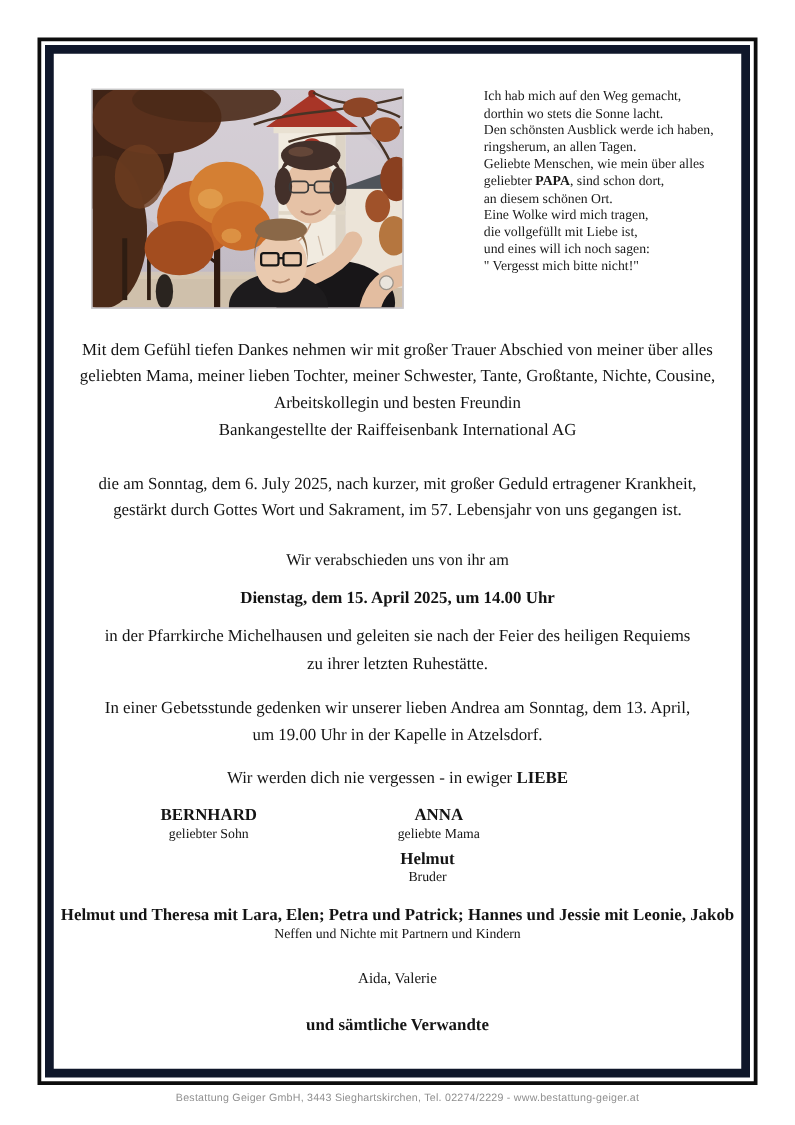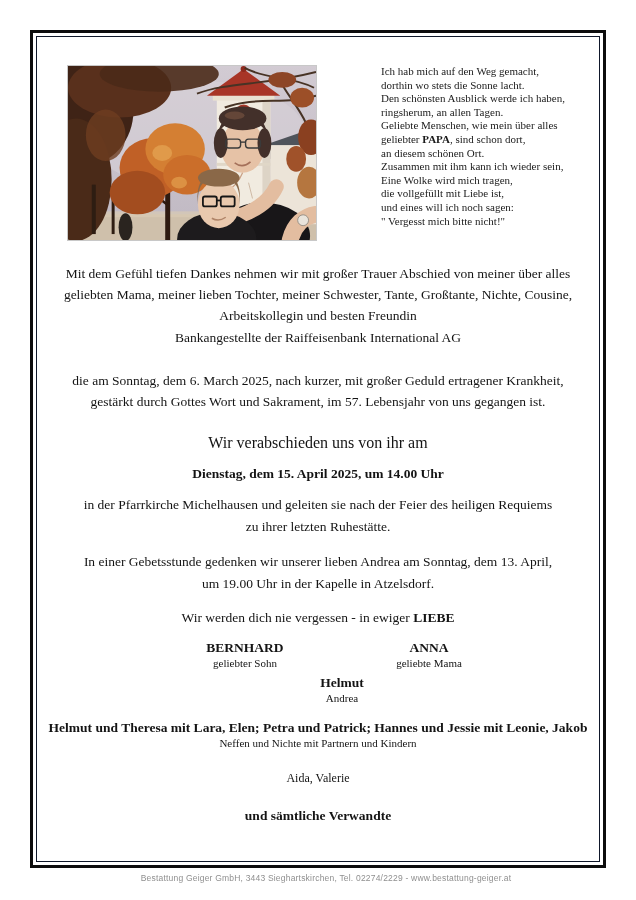--- a/index.html
+++ b/index.html
@@ -13,21 +13,21 @@
   .card {
     position: absolute;
     left: 30px; top: 30px;
     width: 576px; height: 838px;
     border: 3px solid #0d0d0d;
     background: #ffffff;
   }
   .card-inner {
     position: absolute;
     inset: 3px;
-    border: 1px solid #0f172a;
+    border: 7px solid #0f172a;
   }
   .content {
     position: absolute;
     inset: 1px;
     padding-top: 27px;
     text-align: center;
   }
   .top-row {
     display: flex;
     align-items: flex-start;
@@ -72,39 +72,38 @@
     margin-top: 3px;
     font-size: 13.5px;
     font-weight: normal;
   }
   .notice {
     margin: 24px auto 0;
     width: 520px;
     font-size: 13.5px;
     line-height: 1.6;
   }
-  .farewell-intro { margin-top: 21px; font-size: 16px; }
+  .farewell-intro { margin-top: 21px; font-size: 13px; }
   .farewell-datetime { margin-top: 14px; font-size: 13.5px; font-weight: bold; }
   .farewell-location {
     margin: 12px auto 0;
     width: 470px;
     font-size: 13.5px;
     line-height: 1.6;
   }
   .prayer {
     margin: 14px auto 0;
     width: 470px;
     font-size: 13.5px;
     line-height: 1.6;
   }
   .remembrance { margin-top: 16px; font-size: 13.5px; text-align: center; }
   .mourner-pair {
     margin-top: 14px;
     display: flex;
-    justify-content: center;
     gap: 14px;
     padding-left: 38px;
   }
   .mourner-col { width: 170px; }
   .mourner-name { font-size: 13.5px; font-weight: bold; }
   .mourner-relation { font-size: 11px; line-height: 1.3; }
   .mourner-center { margin-top: 4px; margin-left: 48px; }
   .relatives-line { margin-top: 15px; font-size: 13.5px; font-weight: bold; }
   .friends-line { margin-top: 21px; font-size: 12px; font-weight: normal; }
   .all-relatives { margin-top: 22px; font-size: 13.5px; font-weight: bold; }
@@ -224,33 +223,32 @@
         </div>
 
         <div class="poem">
           <div>Ich hab mich auf den Weg gemacht,</div>
           <div>dorthin wo stets die Sonne lacht.</div>
           <div>Den schönsten Ausblick werde ich haben,</div>
           <div>ringsherum, an allen Tagen.</div>
           <div>Geliebte Menschen, wie mein über alles</div>
           <div><span>geliebter </span><b>PAPA</b><span>, sind schon dort,</span></div>
           <div>an diesem schönen Ort.</div>
-          <div>Zusammen mit ihm kann ich wieder sein,</div>
           <div>Eine Wolke wird mich tragen,</div>
           <div>die vollgefüllt mit Liebe ist,</div>
           <div>und eines will ich noch sagen:</div>
           <div>" Vergesst mich bitte nicht!"</div>
         </div>
       </div>
 
       <p class="intro">Mit dem Gefühl tiefen Dankes nehmen wir mit großer Trauer Abschied von meiner über alles geliebten Mama, meiner lieben Tochter, meiner Schwester, Tante, Großtante, Nichte, Cousine, Arbeitskollegin und besten Freundin</p>
 
       <div class="deceased-title">Bankangestellte der Raiffeisenbank International AG</div>
 
-      <p class="notice">die am Sonntag, dem 6. March 2025, nach kurzer, mit großer Geduld ertragener Krankheit, gestärkt durch Gottes Wort und Sakrament, im 57. Lebensjahr von uns gegangen ist.</p>
+      <p class="notice">die am Sonntag, dem 6. July 2025, nach kurzer, mit großer Geduld ertragener Krankheit, gestärkt durch Gottes Wort und Sakrament, im 57. Lebensjahr von uns gegangen ist.</p>
 
       <div class="farewell-intro">Wir verabschieden uns von ihr am</div>
       <div class="farewell-datetime">Dienstag, dem 15. April 2025, um 14.00 Uhr</div>
       <p class="farewell-location">in der Pfarrkirche Michelhausen und geleiten sie nach der Feier des heiligen Requiems zu ihrer letzten Ruhestätte.</p>
 
       <p class="prayer">In einer Gebetsstunde gedenken wir unserer lieben Andrea am Sonntag, dem 13. April, um 19.00 Uhr in der Kapelle in Atzelsdorf.</p>
 
       <div class="remembrance"><span>Wir werden dich nie vergessen - in ewiger </span><b>LIEBE</b></div>
 
       <div class="mourner-pair">
@@ -259,21 +257,21 @@
           <div class="mourner-relation">geliebter Sohn</div>
         </div>
         <div class="mourner-col">
           <div class="mourner-name">ANNA</div>
           <div class="mourner-relation">geliebte Mama</div>
         </div>
       </div>
 
       <div class="mourner-center">
         <div class="mourner-name">Helmut</div>
-        <div class="mourner-relation">Andrea</div>
+        <div class="mourner-relation">Bruder</div>
       </div>
 
       <div>
         <div class="relatives-line">Helmut und Theresa mit Lara, Elen; Petra und Patrick; Hannes und Jessie mit Leonie, Jakob</div>
         <div class="mourner-relation">Neffen und Nichte mit Partnern und Kindern</div>
       </div>
 
       <div class="friends-line">Aida, Valerie</div>
       <div class="all-relatives">und sämtliche Verwandte</div>
 

